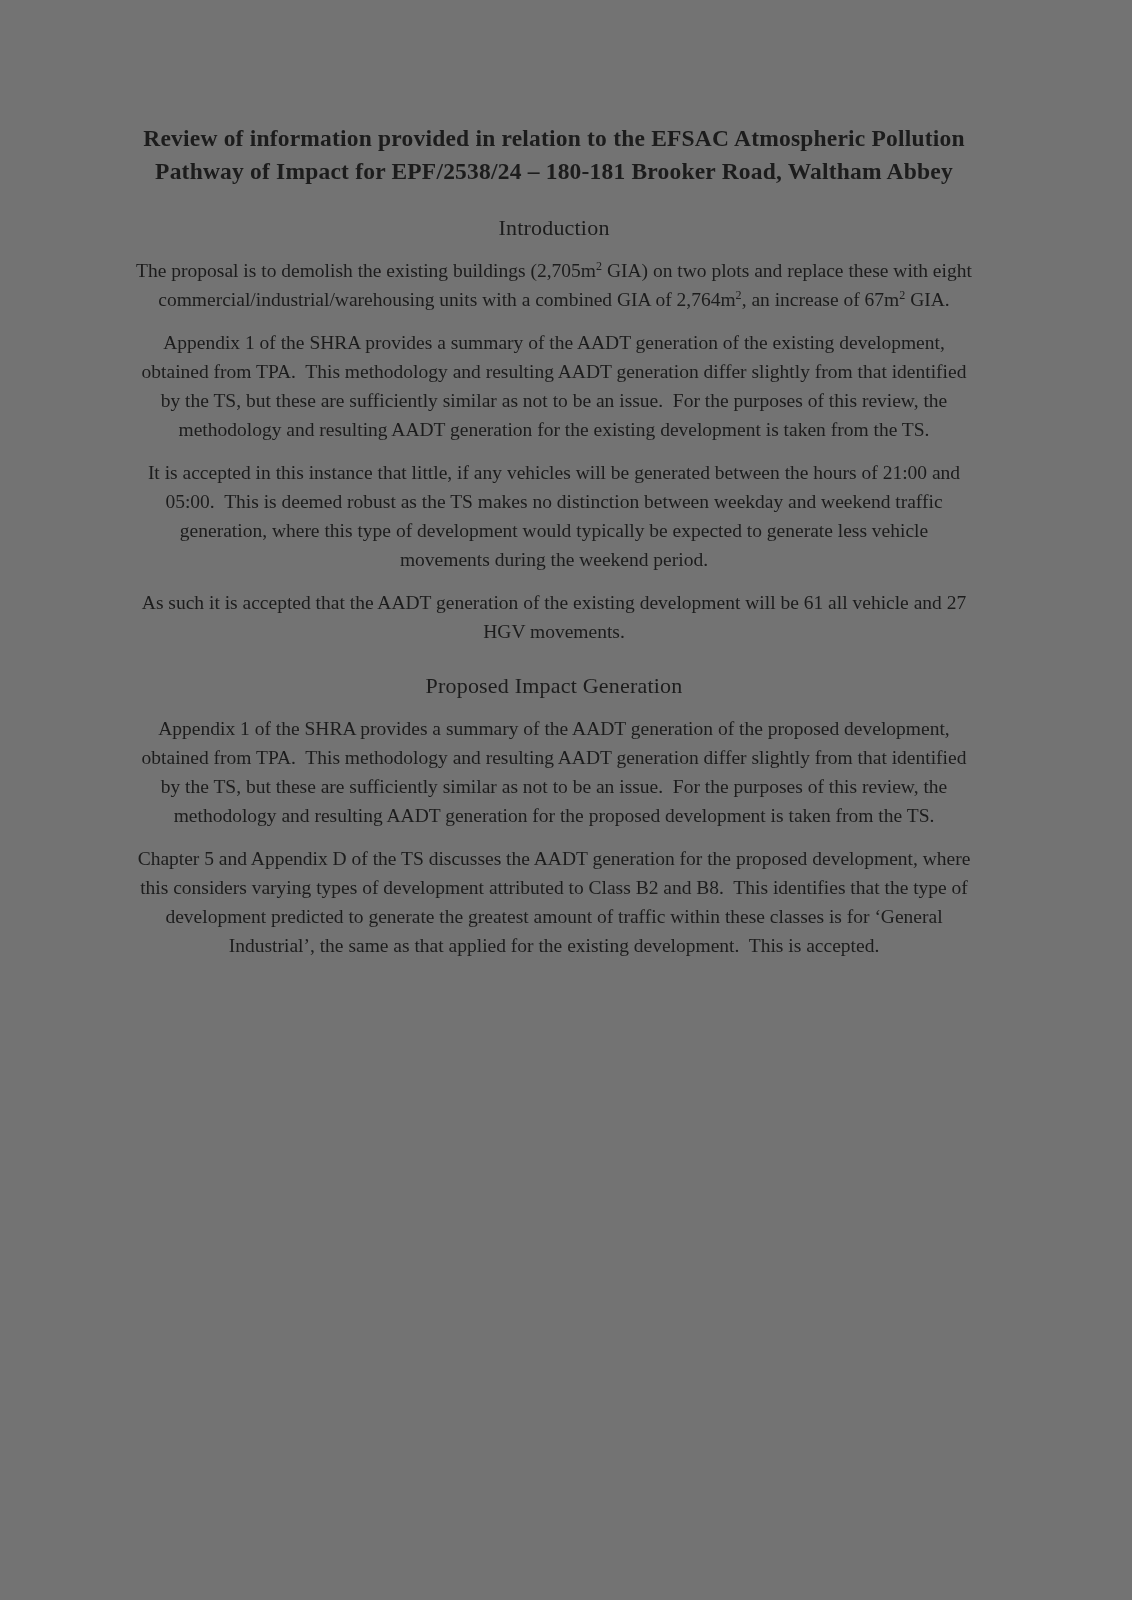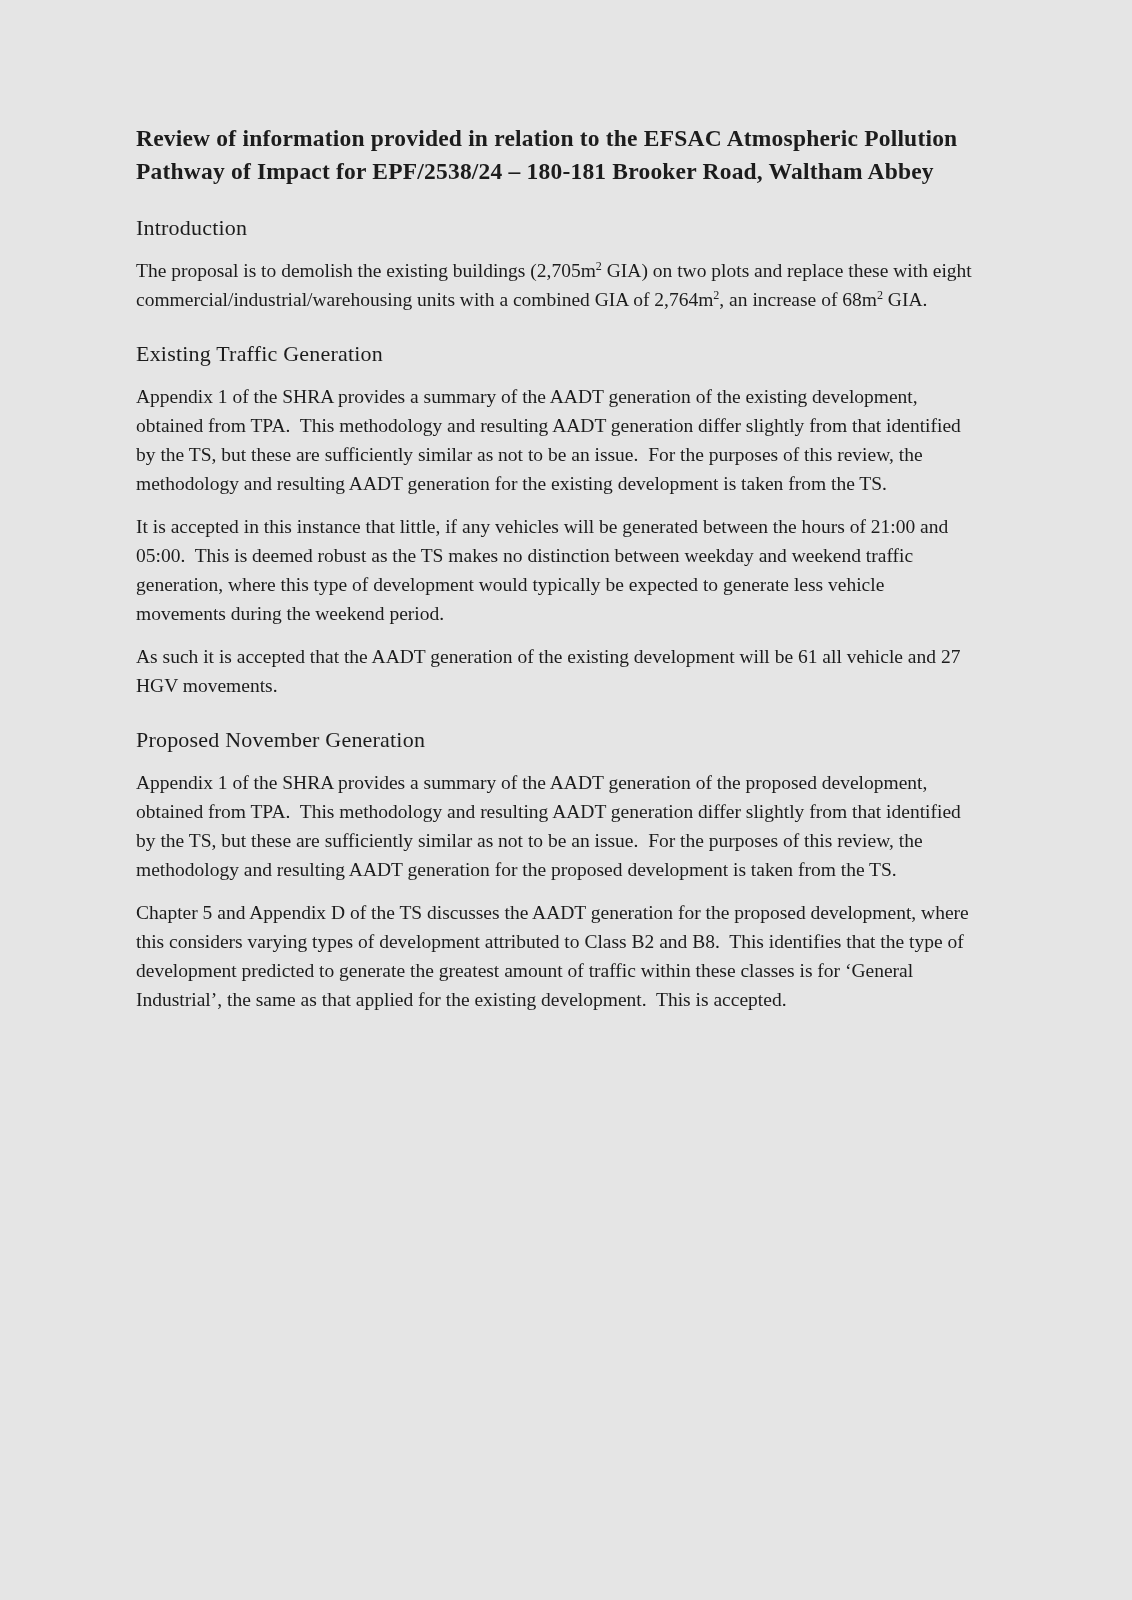--- a/index.html
+++ b/index.html
@@ -4,26 +4,27 @@
 <style>
   html, body {
     margin: 0;
     padding: 0;
     background: #ffffff;
   }
   .page {
     position: relative;
     width: 1132px;
     height: 1600px;
-    background: #e5e5e5;
+    background: #737373;
     box-sizing: border-box;
     padding: 122px 160px 40px 136px;
     font-family: "Liberation Serif", "DejaVu Serif", serif;
     color: #1c1c1c;
     overflow: hidden;
+    text-align: center;
   }
   .doc-title {
     font-size: 23.5px;
     line-height: 33px;
     font-weight: bold;
     letter-spacing: 0.2px;
     margin: 0 0 26px 0;
     white-space: pre-wrap;
   }
   .section-heading {
@@ -48,29 +49,28 @@
 </style>
 </head>
 <body>
 
 <div class="page">
 
   <h1 class="doc-title">Review of information provided in relation to the EFSAC Atmospheric Pollution Pathway of Impact for EPF/2538/24 – 180-181 Brooker Road, Waltham Abbey</h1>
 
   <section>
     <h2 class="section-heading">Introduction</h2>
-    <p class="para"><span>The proposal is to demolish the existing buildings (2,705m</span><sup>2</sup><span> GIA) on two plots and replace these with eight commercial/industrial/warehousing units with a combined GIA of 2,764m</span><sup>2</sup><span>, an increase of 68m</span><sup>2</sup><span> GIA.</span></p>
+    <p class="para"><span>The proposal is to demolish the existing buildings (2,705m</span><sup>2</sup><span> GIA) on two plots and replace these with eight commercial/industrial/warehousing units with a combined GIA of 2,764m</span><sup>2</sup><span>, an increase of 67m</span><sup>2</sup><span> GIA.</span></p>
   </section>
 
   <section>
-    <h2 class="section-heading">Existing Traffic Generation</h2>
     <p class="para">Appendix 1 of the SHRA provides a summary of the AADT generation of the existing development, obtained from TPA.  This methodology and resulting AADT generation differ slightly from that identified by the TS, but these are sufficiently similar as not to be an issue.  For the purposes of this review, the methodology and resulting AADT generation for the existing development is taken from the TS.</p>
     <p class="para">It is accepted in this instance that little, if any vehicles will be generated between the hours of 21:00 and 05:00.  This is deemed robust as the TS makes no distinction between weekday and weekend traffic generation, where this type of development would typically be expected to generate less vehicle movements during the weekend period.</p>
     <p class="para">As such it is accepted that the AADT generation of the existing development will be 61 all vehicle and 27 HGV movements.</p>
   </section>
 
   <section>
-    <h2 class="section-heading">Proposed November Generation</h2>
+    <h2 class="section-heading">Proposed Impact Generation</h2>
     <p class="para">Appendix 1 of the SHRA provides a summary of the AADT generation of the proposed development, obtained from TPA.  This methodology and resulting AADT generation differ slightly from that identified by the TS, but these are sufficiently similar as not to be an issue.  For the purposes of this review, the methodology and resulting AADT generation for the proposed development is taken from the TS.</p>
     <p class="para">Chapter 5 and Appendix D of the TS discusses the AADT generation for the proposed development, where this considers varying types of development attributed to Class B2 and B8.  This identifies that the type of development predicted to generate the greatest amount of traffic within these classes is for ‘General Industrial’, the same as that applied for the existing development.  This is accepted.</p>
   </section>
 
 </div>
 
 </body></html>

